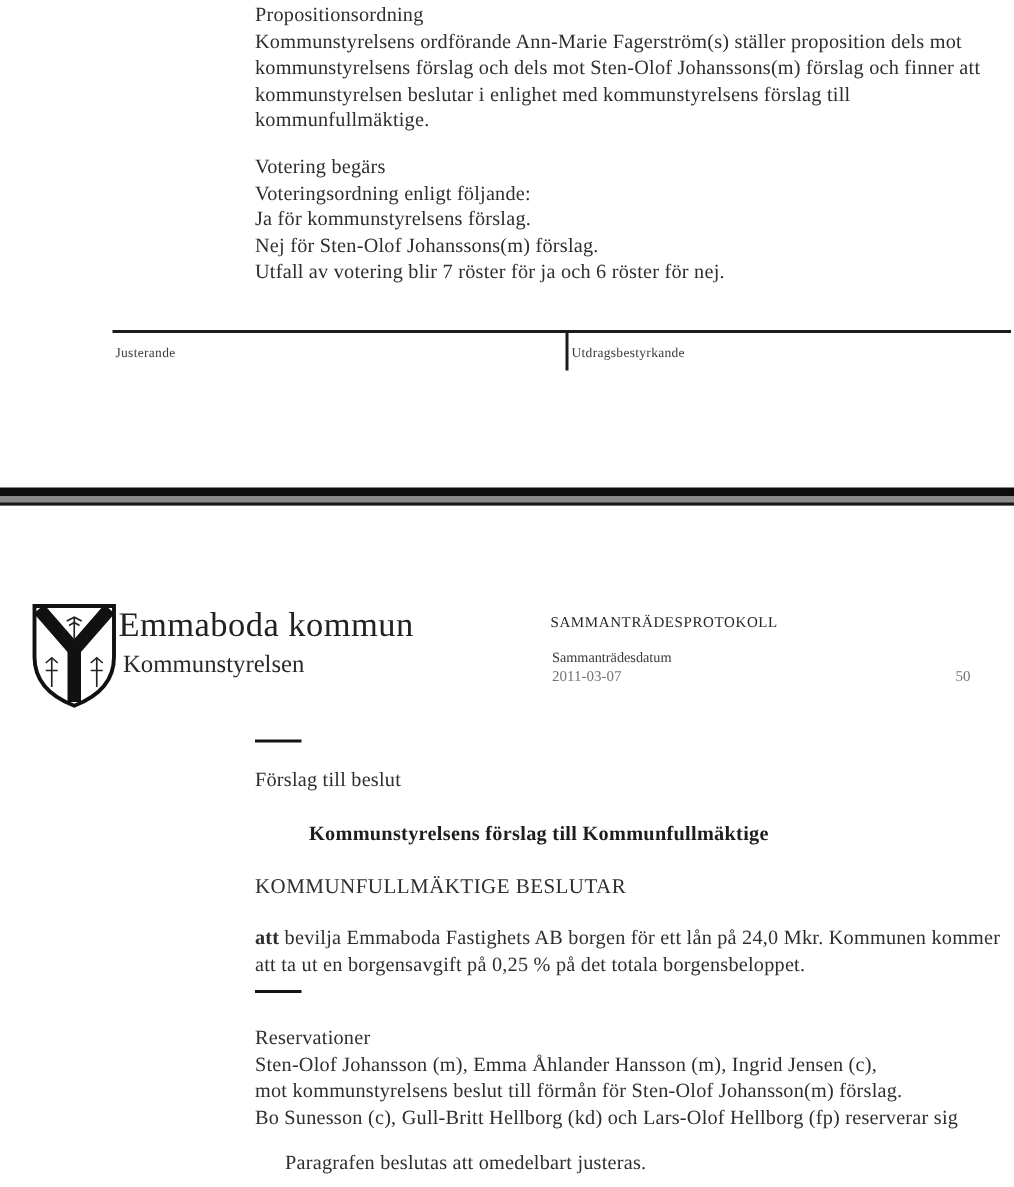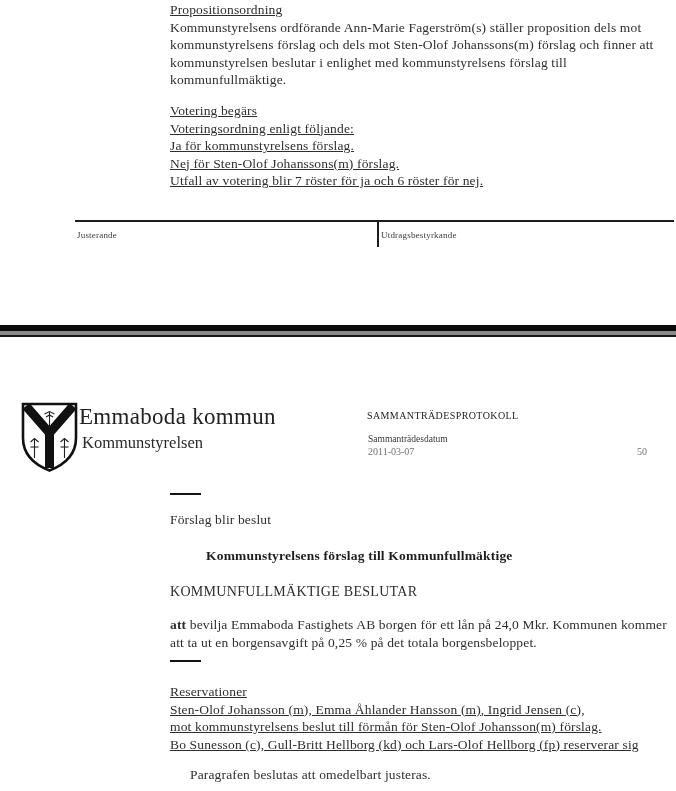--- a/index.html
+++ b/index.html
@@ -4,21 +4,21 @@
 <style>
   html,body{margin:0;padding:0;background:#ffffff;}
   body{
     width:676px;height:791px;position:relative;overflow:hidden;
     font-family:"Liberation Serif","DejaVu Serif",serif;
     color:#2e2e2e;
     -webkit-font-smoothing:antialiased;
   }
   .abs{position:absolute;}
   .bodytext{font-size:13.5px;line-height:17.5px;letter-spacing:0.15px;}
-  .line{display:block;text-decoration:underline;}
+  .line{display:block;}
   .hline{background:#1c1c1c;height:1.5px;}
   .vline{background:#1c1c1c;width:1.5px;}
   .smalllabel{font-size:9px;color:#3c3c3c;letter-spacing:0.2px;}
   .dash{background:#141414;height:1.8px;width:31px;}
   .sep-black{background:#0c0c0c;}
   .sep-gray{background:#8a8a8a;border-bottom:2px solid #161616;}
   .muni-name{font-size:23px;letter-spacing:0.3px;color:#222;}
   .dept-name{font-size:16.5px;color:#2a2a2a;}
   .doc-type{font-size:10px;letter-spacing:0.4px;color:#242424;}
   .date-label{font-size:9.5px;color:#383838;}
@@ -72,21 +72,21 @@
 <div class="abs muni-name" style="left:79px;top:404px;">Emmaboda kommun</div>
 <div class="abs dept-name" style="left:82px;top:433px;">Kommunstyrelsen</div>
 
 <div class="abs doc-type" style="left:367px;top:410px;">SAMMANTRÄDESPROTOKOLL</div>
 <div class="abs date-label" style="left:368px;top:434px;">Sammanträdesdatum</div>
 <div class="abs date-val" style="left:368px;top:446px;">2011-03-07</div>
 <div class="abs date-val" style="left:637px;top:446px;">50</div>
 
 <div class="abs dash" style="left:170px;top:493px;"></div>
 
-<div class="abs bodytext" style="left:170px;top:511px;">Förslag blir beslut</div>
+<div class="abs bodytext" style="left:170px;top:511px;">Förslag till beslut</div>
 
 <div class="abs bold-head" style="left:170px;top:548px;margin-left:36px;">Kommunstyrelsens förslag till Kommunfullmäktige</div>
 
 <div class="abs caps-head" style="left:170px;top:584px;">KOMMUNFULLMÄKTIGE BESLUTAR</div>
 
 <div class="abs bodytext" style="left:170px;top:616px;width:505px;">
   <span class="b">att</span><span> bevilja Emmaboda Fastighets AB borgen för ett lån på 24,0 Mkr. Kommunen kommer att ta ut en borgensavgift på 0,25 % på det totala borgensbeloppet.</span>
 </div>
 
 <div class="abs dash" style="left:170px;top:660px;"></div>

